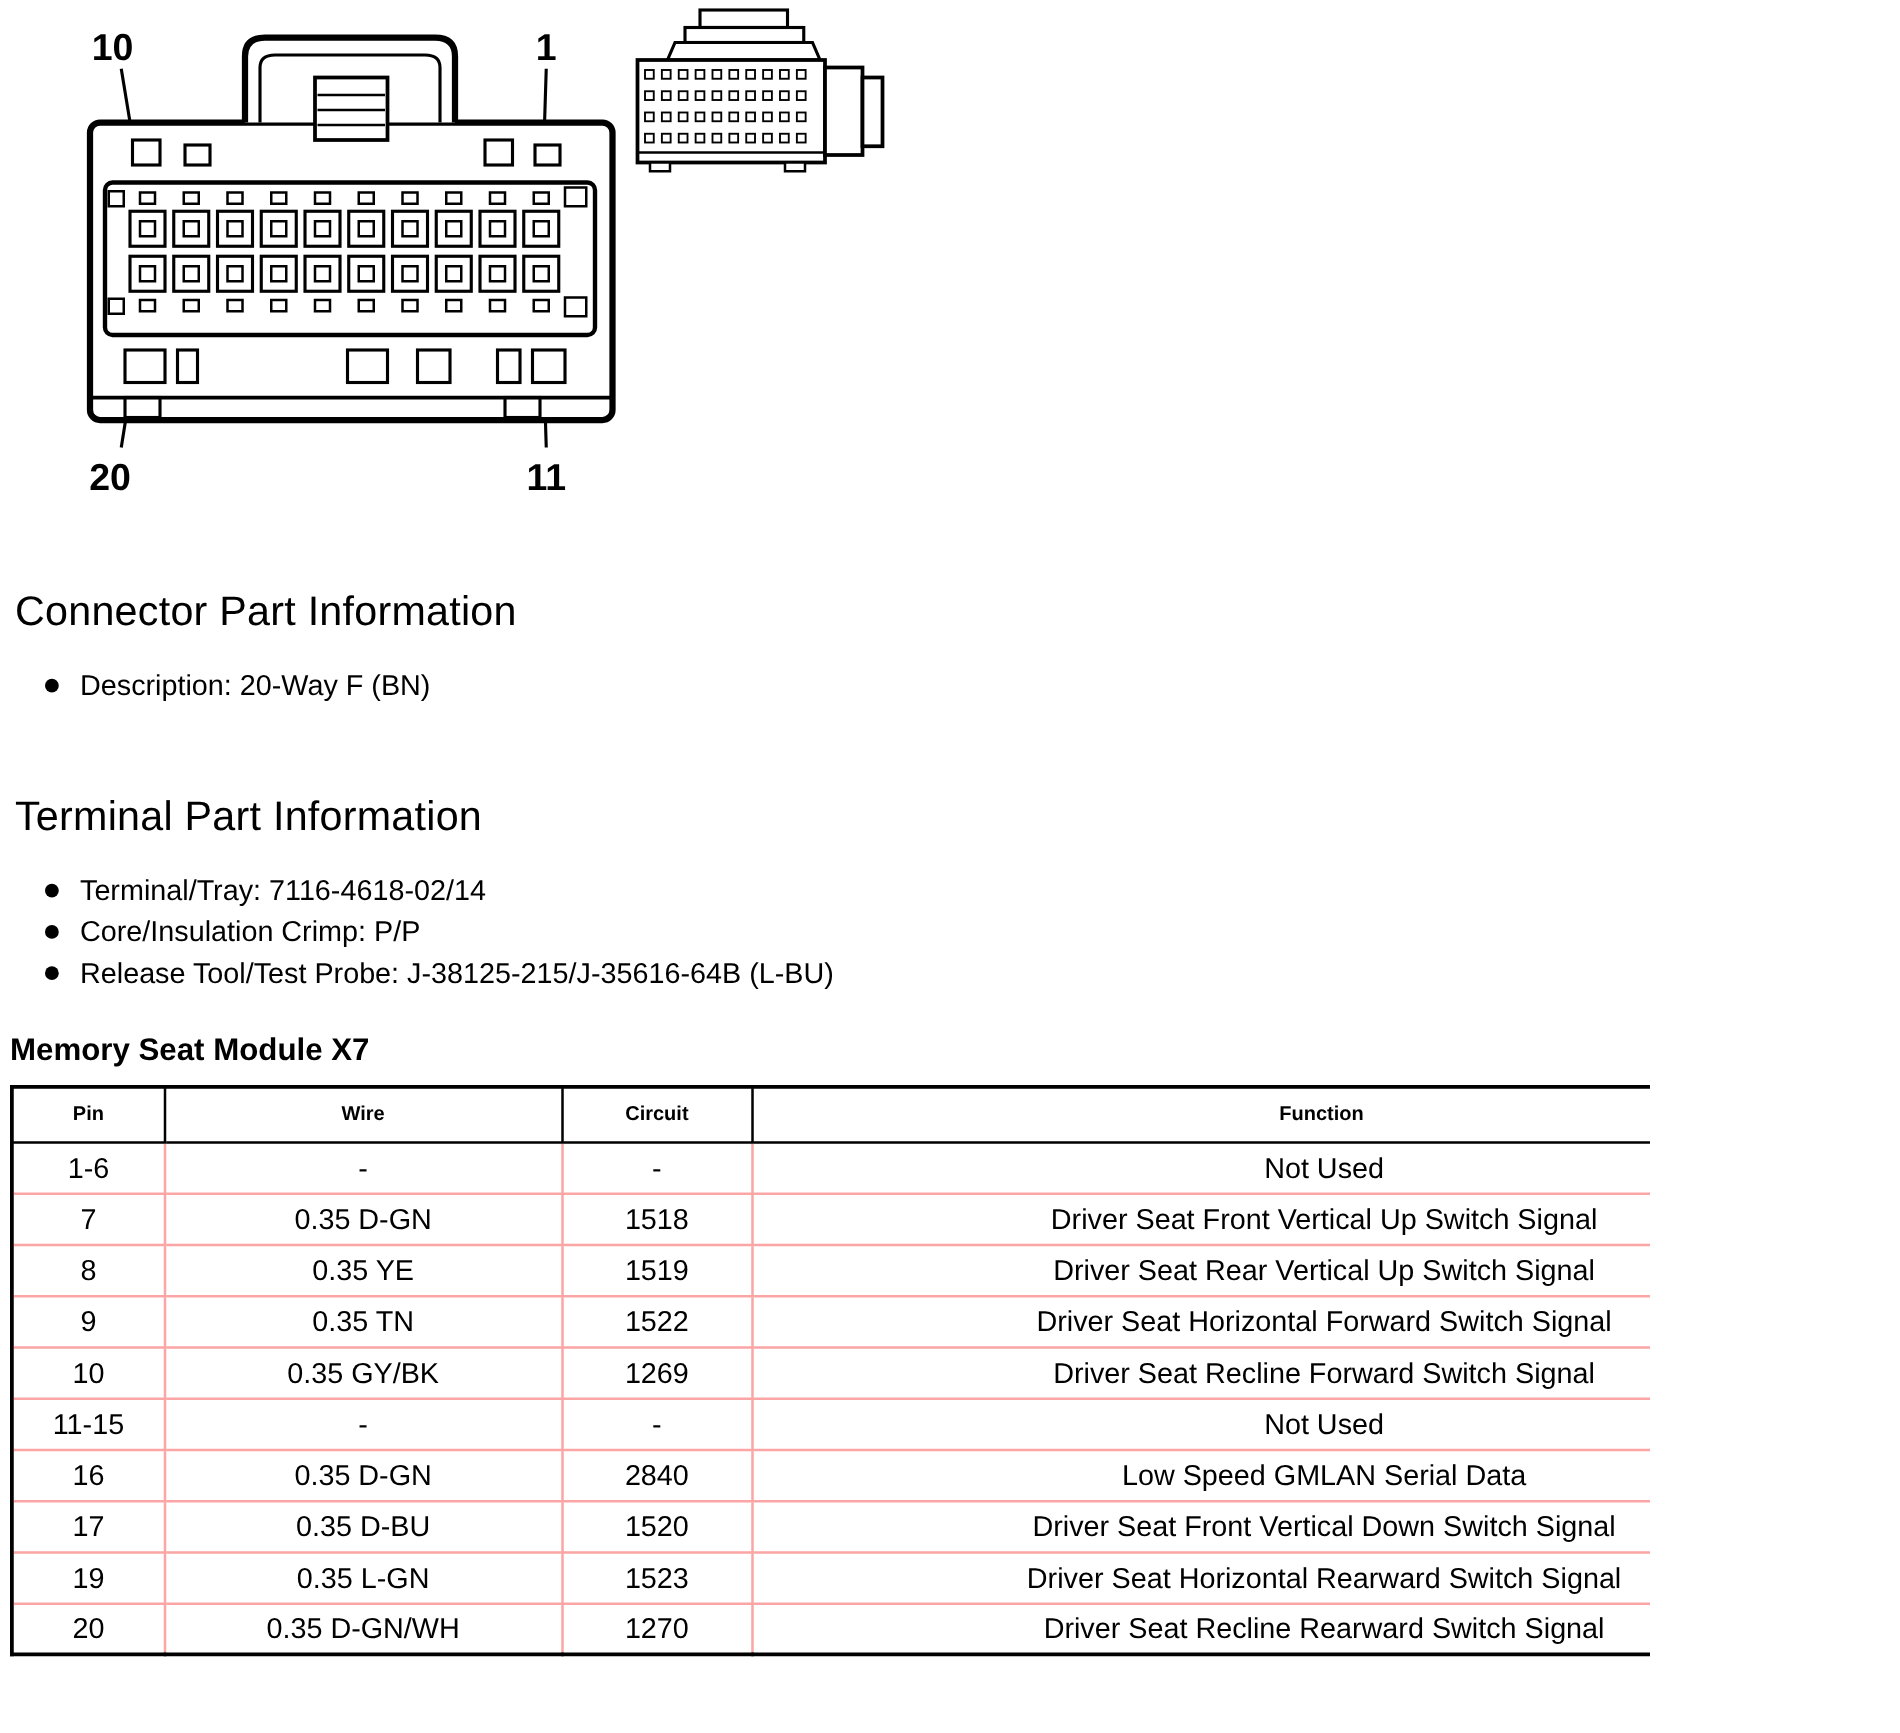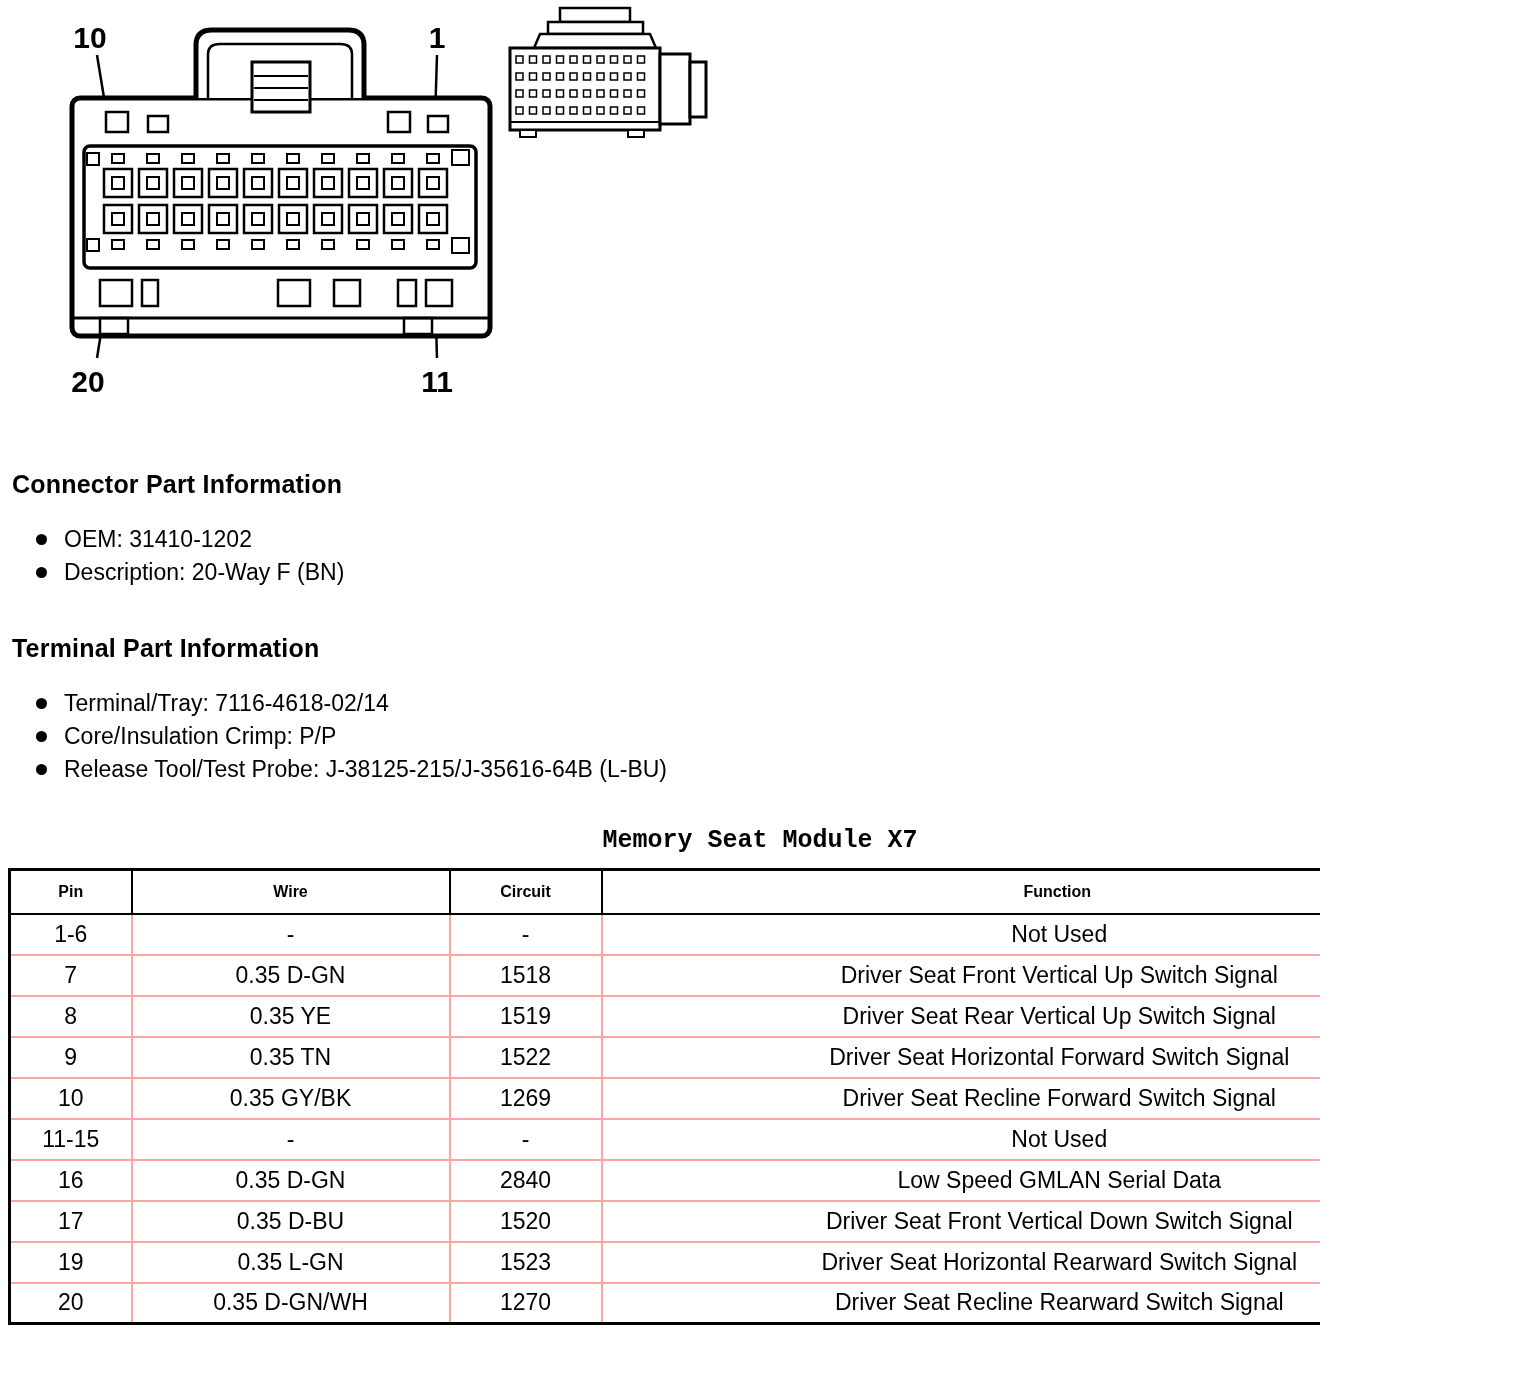--- a/index.html
+++ b/index.html
@@ -3,26 +3,26 @@
 <meta charset="utf-8">
 <style>
   * { margin:0; padding:0; box-sizing:border-box; }
   html,body { background:#fff; color:#000; font-family:"Liberation Sans","DejaVu Sans",sans-serif; }
   .page { position:relative; width:1320px; height:1386px; background:#fff; overflow:hidden; }
 
   .diagram { position:absolute; left:0; top:0; }
   .diagram text { font-family:"Liberation Sans","DejaVu Sans",sans-serif; font-size:30px; font-weight:700; fill:#000; stroke:none; text-anchor:middle; }
 
   .section { position:absolute; left:12px; }
-  .section h2 { font-size:25px; font-weight:700; letter-spacing:0.2px; }
+  .section h2 { font-size:33px; font-weight:400; letter-spacing:0.2px; }
   .bullets { list-style:none; margin-top:24px; }
   .bullets li { display:flex; align-items:center; font-size:23px; height:33px; padding-left:24px; }
   .dot { width:11px; height:11px; border-radius:50%; background:#000; margin-right:17px; flex:0 0 11px; }
 
-  .table-title { position:absolute; left:8px; top:826px; width:1504px; text-align:center; font-size:25px; font-weight:700;font-family:Liberation Mono, monospace; }
+  .table-title { position:absolute; left:8px; top:826px; width:1504px; text-align:left; font-size:25px; font-weight:700; }
   .pin-table-wrap { position:absolute; left:8px; top:868px; width:1504px; }
   table.pin-table { border-collapse:collapse; table-layout:fixed; width:1504px; border:3px solid #000; }
   .pin-table th { border:2px solid #000; font-size:16px; font-weight:700; text-align:center; height:44px; padding:0 6px; }
   .pin-table td { border:2px solid #fca5a5; font-size:23px; text-align:center; height:41px; padding:0 6px; }
   .pin-table td.col-function { text-align:center; padding-left:10px; }
 </style>
 </head>
 <body>
 
 <div class="page">
@@ -189,24 +189,20 @@
       <rect x="520" y="130" width="16" height="7" stroke-width="2"></rect>
       <rect x="628" y="130" width="16" height="7" stroke-width="2"></rect>
     </g>
   </svg>
 
   <div class="section" style="top:470px;">
     <h2>Connector Part Information</h2>
     <ul class="bullets">
       <li>
           <span class="dot"></span>
-          <span>OEM: 31410-1202</span>
-        </li>
-      <li>
-          <span class="dot"></span>
           <span>Description: 20-Way F (BN)</span>
         </li>
     </ul>
   </div>
 
   <div class="section" style="top:634px;">
     <h2>Terminal Part Information</h2>
     <ul class="bullets">
       <li>
           <span class="dot"></span>

